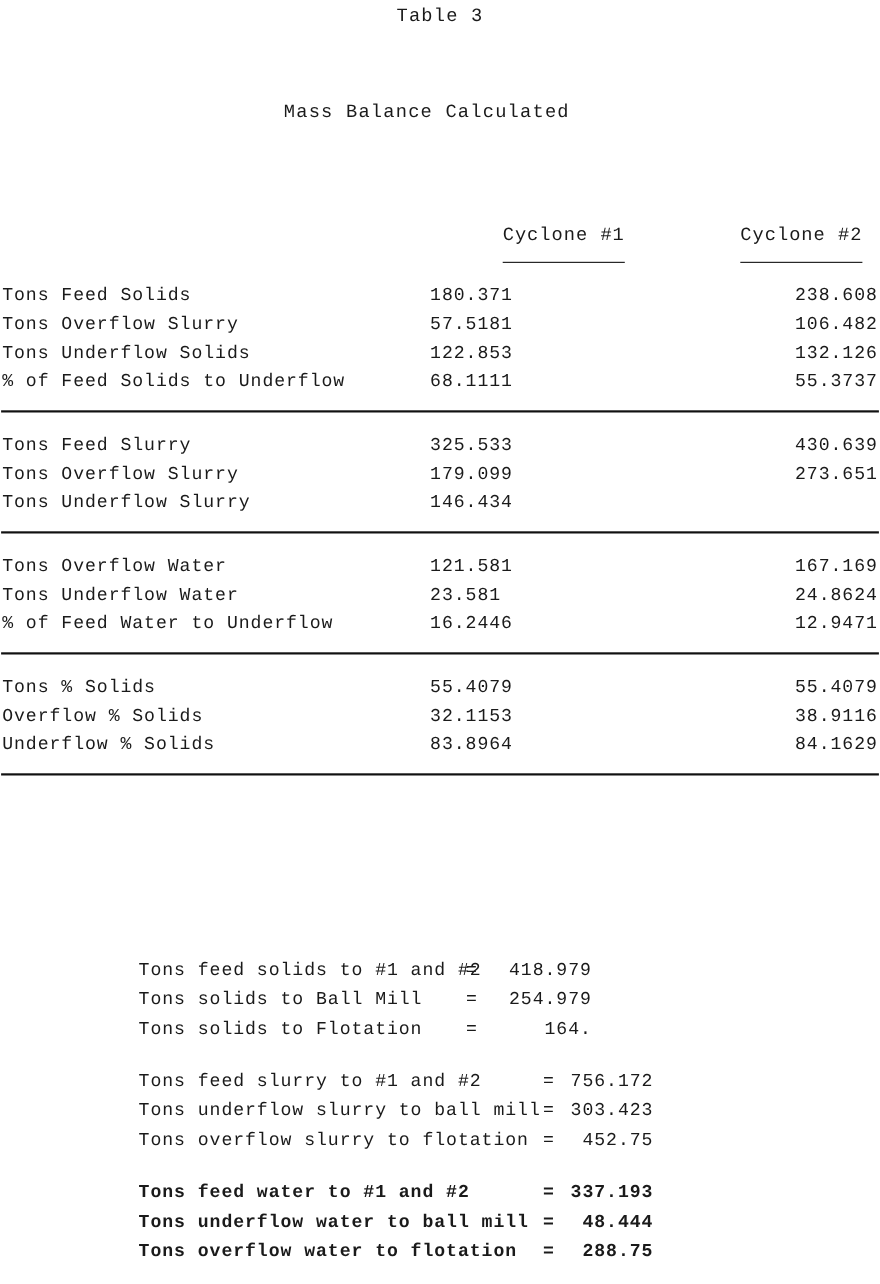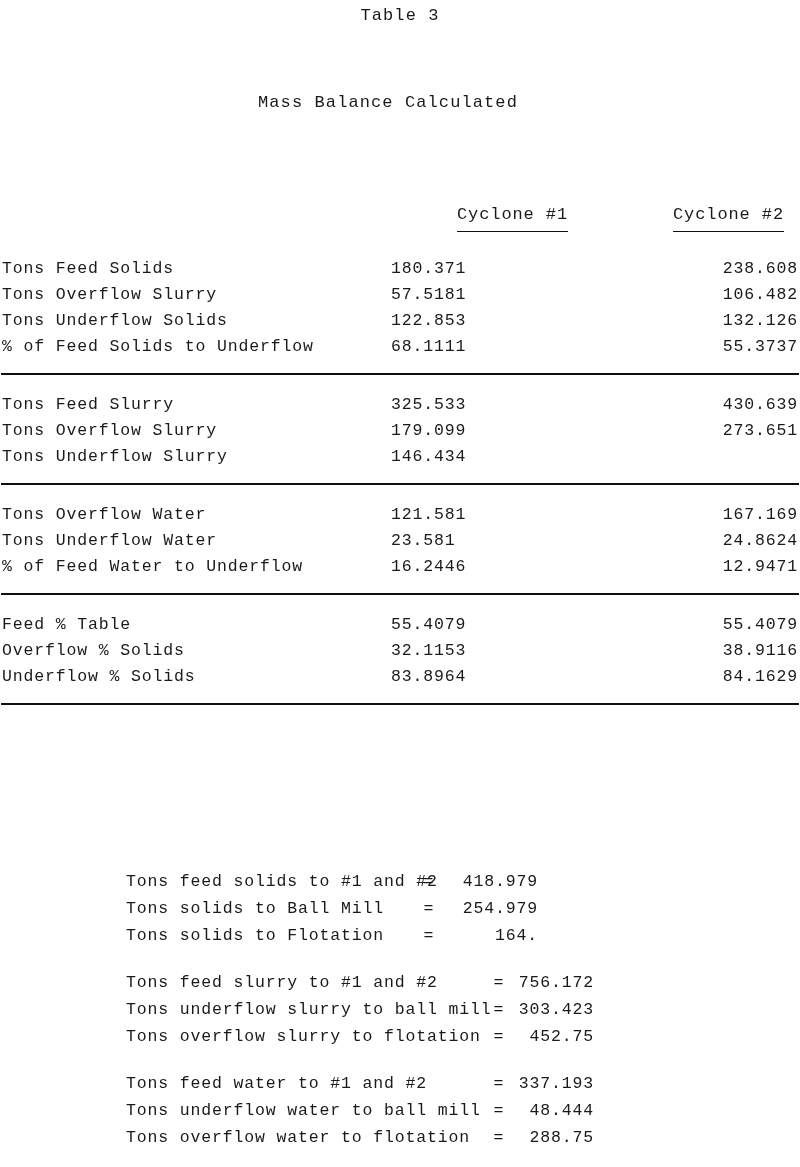--- a/index.html
+++ b/index.html
@@ -50,21 +50,21 @@
     top: 205px;
     left: 0;
     width: 800px;
     height: 30px;
   }
   .col-head {
     position: absolute;
     font-size: 17px;
     letter-spacing: 0.9px;
     border-bottom: 1.5px solid #111;
-    padding-bottom: 7px;
+    padding-bottom: 14px;
     white-space: nowrap;
   }
   .col-head.c1 { left: 457px; }
   .col-head.c2 { left: 673px; }
 
   
   .rows {
     position: absolute;
     top: 256px;
     left: 0;
@@ -106,21 +106,21 @@
   .gap-after-rule  { height: 17px; }
 
   
   .summary {
     position: absolute;
     top: 868px;
     left: 126px;
     width: 674px;
   }
   .sum-group { margin-bottom: 20px; }
-  .sum-group:last-child { margin-bottom: 4px; }
+  .sum-group:last-child { margin-bottom: 4px; font-weight: bold; }
   .sum-row {
     position: relative;
     height: 27px;
     line-height: 27px;
     font-size: 16.5px;
     letter-spacing: 0.85px;
     white-space: nowrap;
   }
   .sum-row .s-label { position: absolute; left: 0; top: 0; }
   .sum-row .s-eq {
@@ -221,21 +221,21 @@
         <span class="v2">12.9471</span>
       </div>
     </div>
 
     <div class="gap-before-rule"></div>
     <div class="rule"></div>
     <div class="gap-after-rule"></div>
 
     <div>
       <div class="row">
-        <span class="label">Feed % Table</span>
+        <span class="label">Tons % Solids</span>
         <span class="v1">55.4079</span>
         <span class="v2">55.4079</span>
       </div>
       <div class="row">
         <span class="label">Overflow % Solids</span>
         <span class="v1">32.1153</span>
         <span class="v2">38.9116</span>
       </div>
       <div class="row">
         <span class="label">Underflow % Solids</span>

